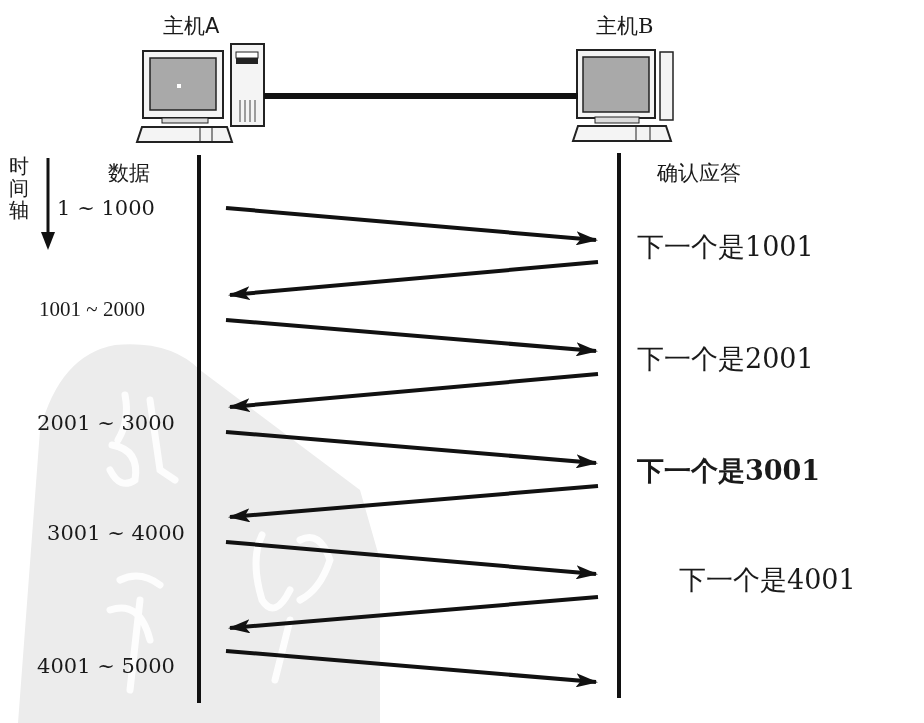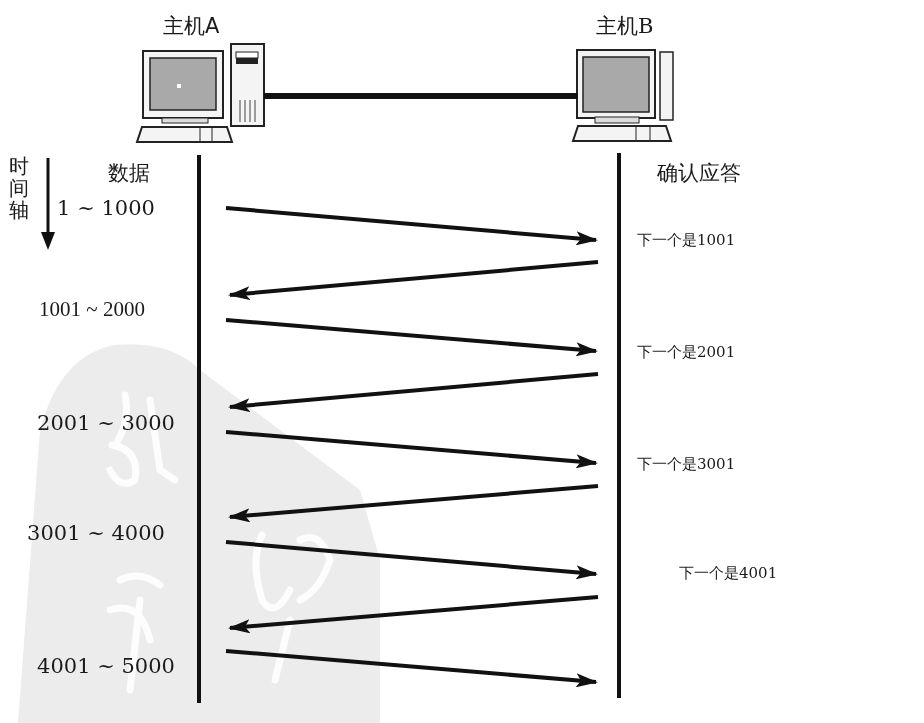--- a/index.html
+++ b/index.html
@@ -1,20 +1,20 @@
 <!DOCTYPE html>
 <html><head>
 <meta charset="utf-8">
 <style>
   html, body { margin:0; padding:0; background:#ffffff; }
   body { width:924px; height:723px; position:relative; overflow:hidden;
          font-family:"DejaVu Serif","Liberation Serif",serif; color:#1a1a1a; }
   .label { position:absolute; font-size:21px; white-space:nowrap; line-height:1; }
   .range { position:absolute; font-size:21px; white-space:nowrap; line-height:1; text-align:center; width:160px; }
-  .ack { position:absolute; font-size:15px; white-space:nowrap; line-height:1; }
+  .ack { position:absolute; font-size:27px; white-space:nowrap; line-height:1; }
   .vert-text { position:absolute; font-size:20px; line-height:22px; width:22px; text-align:center; font-family:"DejaVu Sans","Liberation Sans",sans-serif; }
   svg { position:absolute; left:0; top:0; }
 </style>
 </head>
 <body>
 
 <svg width="924" height="723">
   <path d="M 18 723 L 40 430 Q 60 355 115 345 Q 170 340 200 370 L 360 490 L 380 560 L 380 723 Z" fill="#ececec"></path>
   <g stroke="#ffffff" stroke-width="7" fill="none" stroke-linecap="round" opacity="0.9">
     <path d="M 125 395 Q 130 420 118 440 M 112 445 Q 140 450 135 480 Q 120 490 110 470 M 150 400 L 160 470 L 175 480"></path>
@@ -99,19 +99,19 @@
   <div>间</div>
   <div>轴</div>
 </div>
 
 <div class="label" style="left:108px; top:163px; font-family:'DejaVu Sans','Liberation Sans',sans-serif;text-align:center;">数据</div>
 <div class="label" style="left:637px; top:163px; font-family:'DejaVu Sans','Liberation Sans',sans-serif;margin-left:20px;">确认应答</div>
 
 <div class="range" style="left:26px; top:198px;">1 ~ 1000</div>
 <div class="range" style="left:12px; top:299px;font-family:Liberation Serif, serif;">1001 ~ 2000</div>
 <div class="range" style="left:26px; top:413px;">2001 ~ 3000</div>
-<div class="range" style="left:16px; top:523px;">3001 ~ 4000</div>
+<div class="range" style="left:36px; top:523px;">3001 ~ 4000</div>
 <div class="range" style="left:26px; top:656px;">4001 ~ 5000</div>
 
 <div class="ack" style="left:637px; top:233px;">下一个是1001</div>
 <div class="ack" style="left:637px; top:345px;">下一个是2001</div>
-<div class="ack" style="left:637px; top:457px;">下一个是3001</div>
+<div class="ack" style="left:637px; top:457px;font-weight:bold;">下一个是3001</div>
 <div class="ack" style="left:637px; top:566px;margin-left:42px;">下一个是4001</div>
 
 </body></html>

